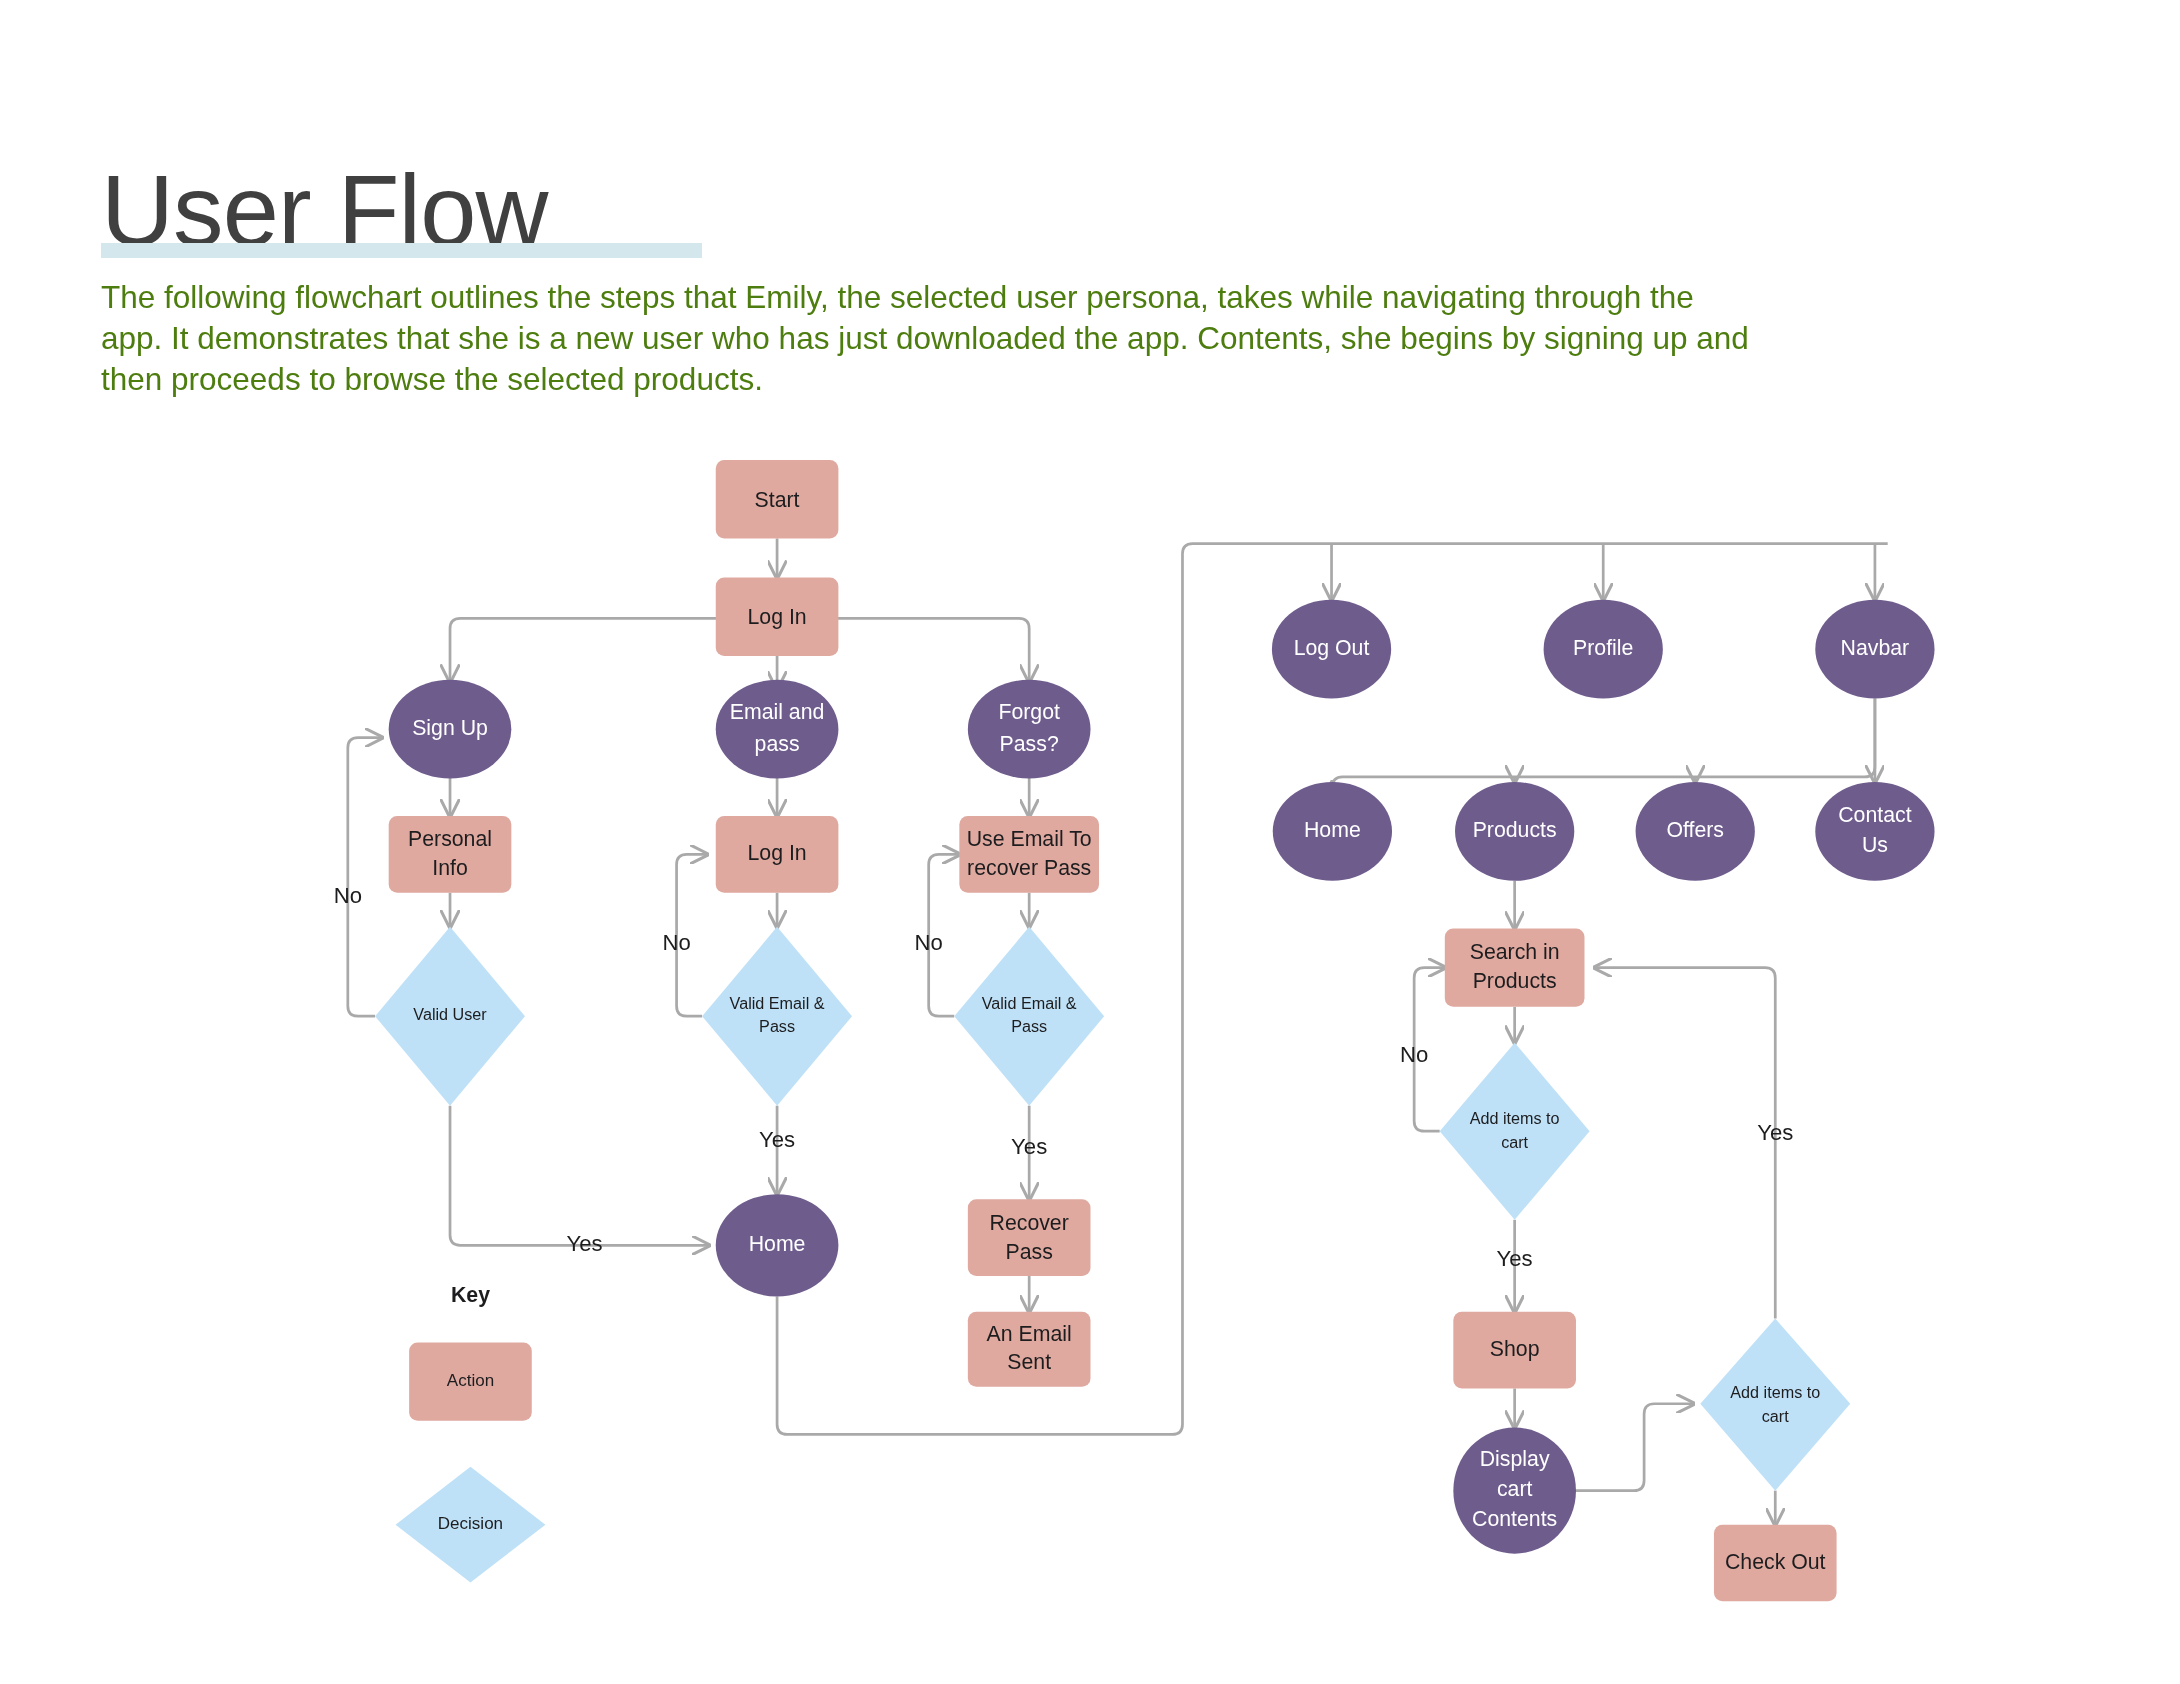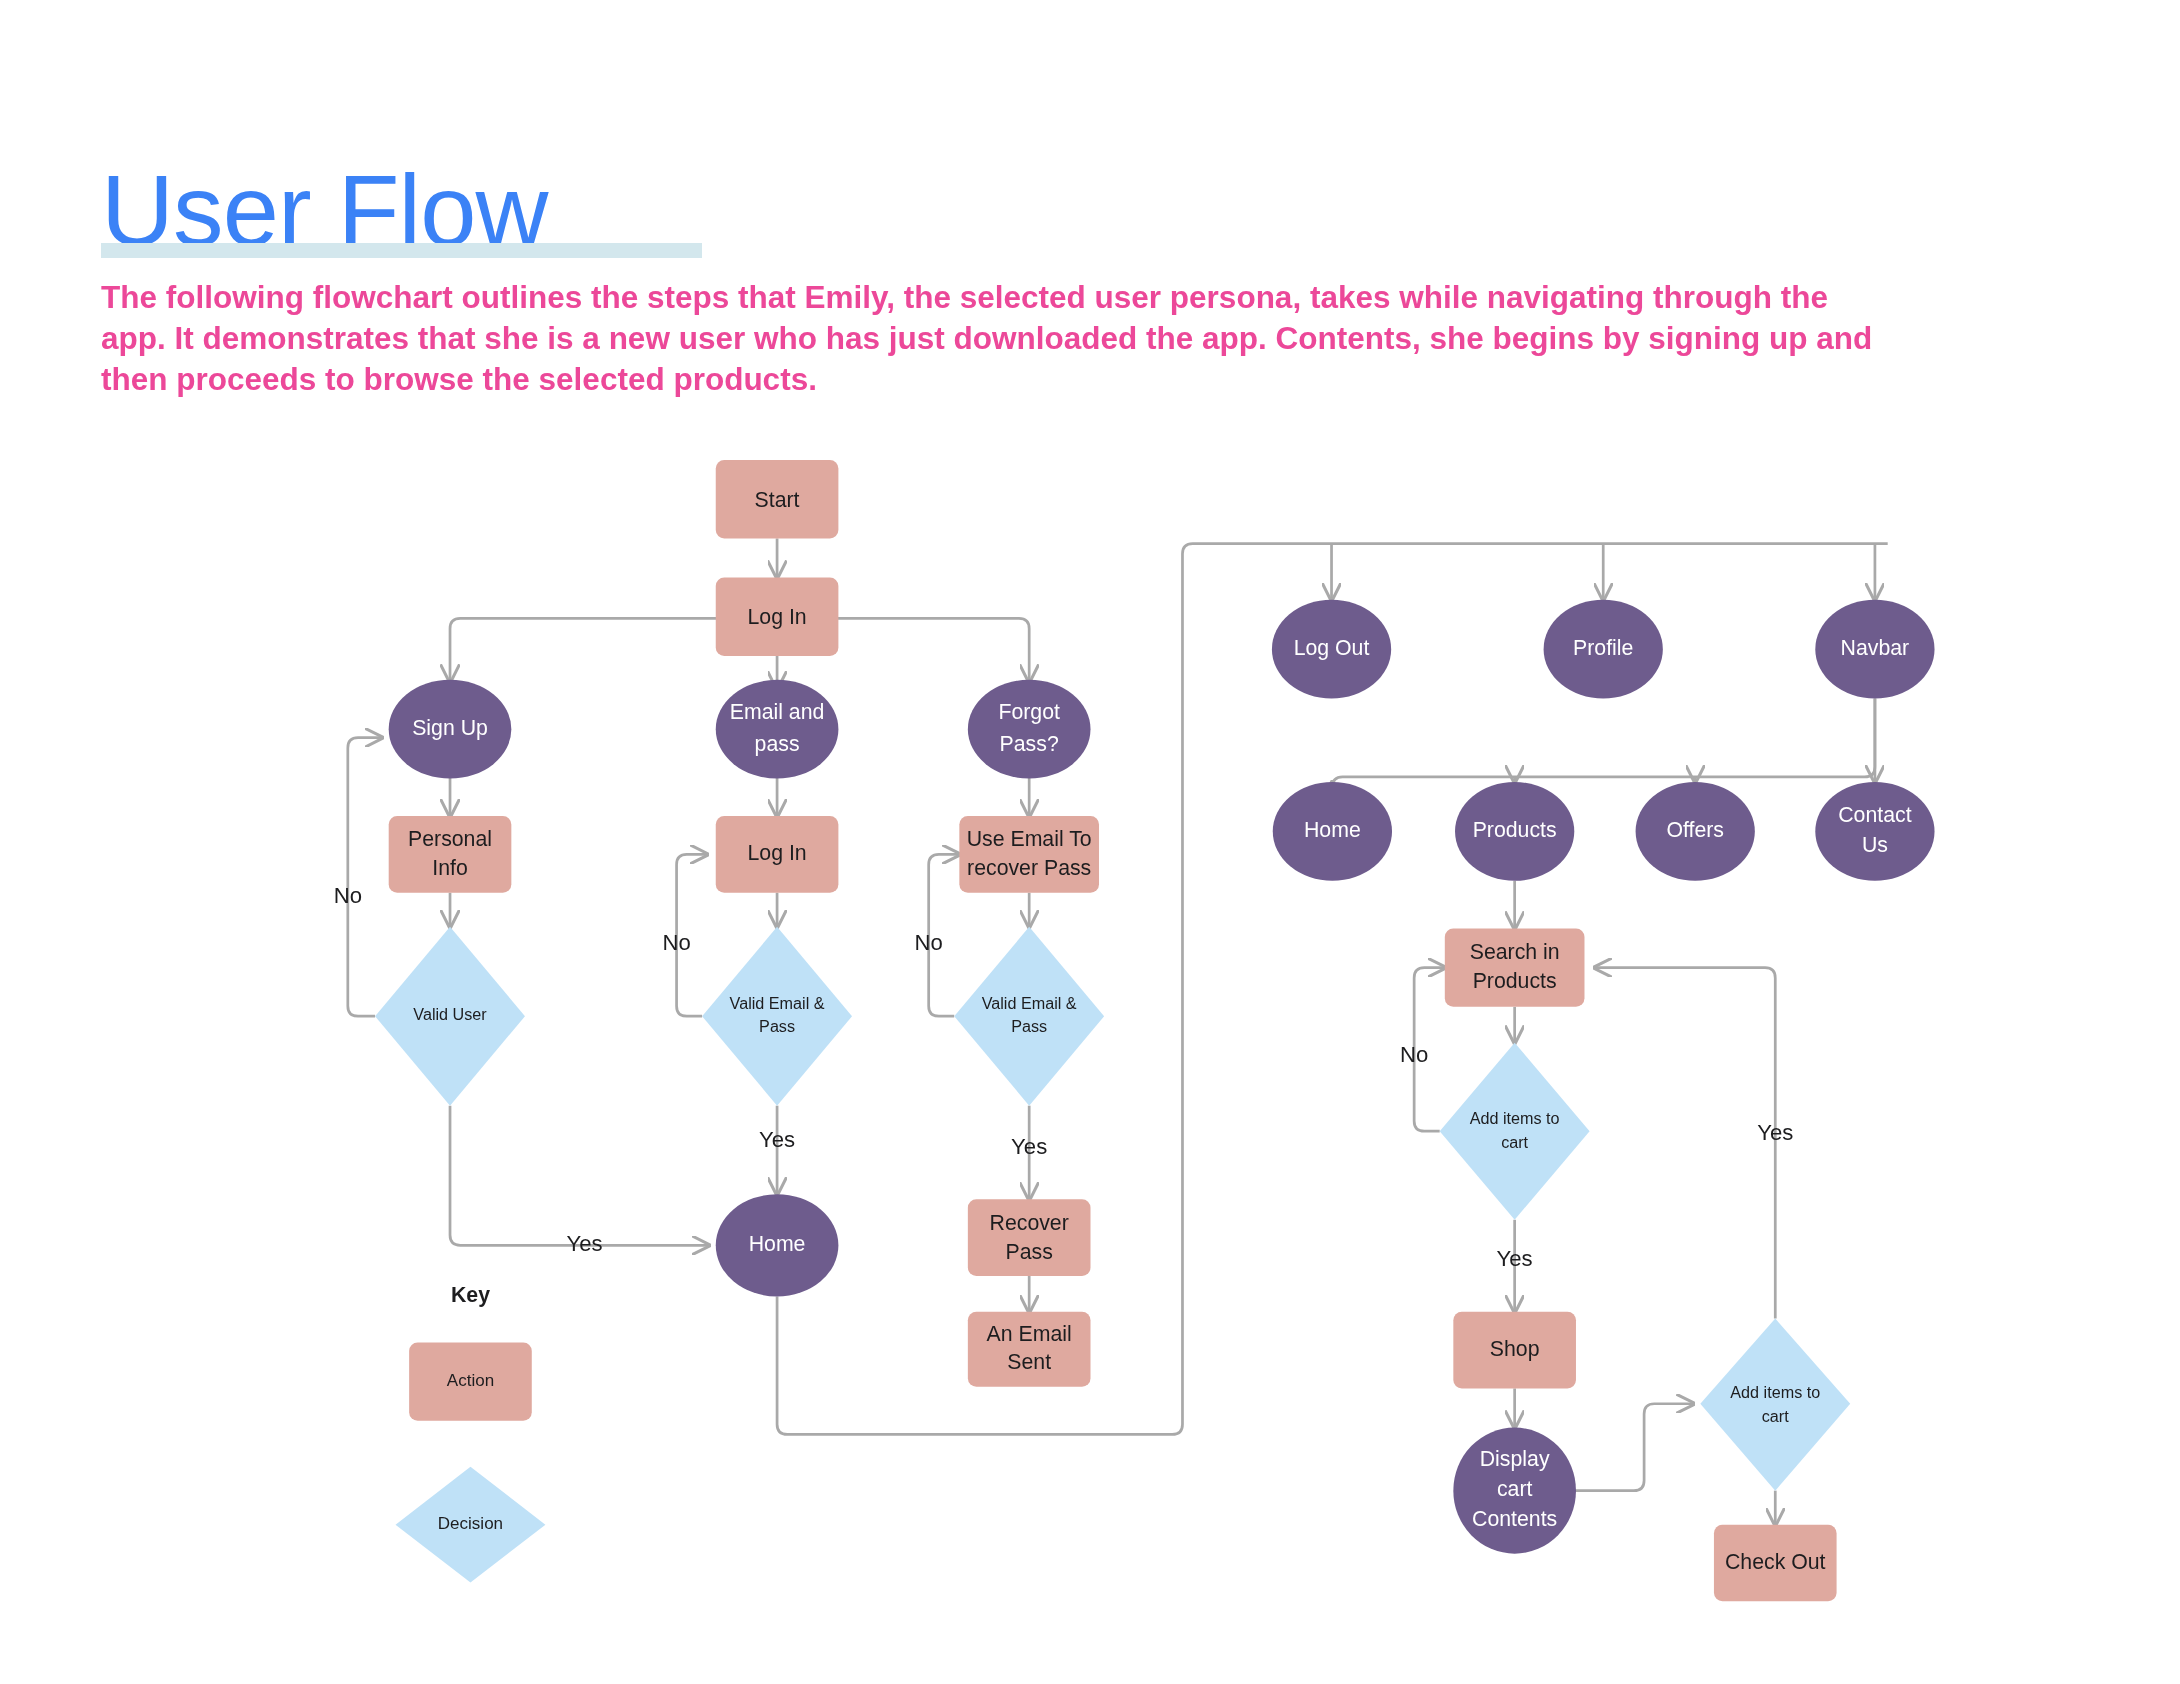--- a/index.html
+++ b/index.html
@@ -4,29 +4,29 @@
 <style>
   html,body{margin:0;padding:0;background:#ffffff;}
   body{
     width:2181px;height:1685px;position:relative;overflow:hidden;
     font-family:"Liberation Sans","DejaVu Sans",sans-serif;
     color:#1d1d1f;
   }
   #page-title{
     position:absolute;left:101px;top:92px;
     font-size:101px;font-weight:300;letter-spacing:-0.9px;line-height:1;
-    color:#3b82f6;white-space:nowrap;
+    color:#404040;white-space:nowrap;
   }
   #title-rule{
     position:absolute;left:101px;top:243px;width:601px;height:14.5px;
     background:#d3e7ed;
   }
   #intro{
     position:absolute;left:101px;top:277px;width:1976px;
-    font-size:31.5px;font-weight:700;line-height:1.3;color:#ec4899;
+    font-size:31.5px;font-weight:400;line-height:1.3;color:#4d7c0f;
   }
   #intro p{margin:0;}
   #flow-wrap{position:absolute;left:0;top:426px;width:2181px;height:1252px;}
   svg{display:block;}
   .node-text{
     font-family:"Liberation Sans","DejaVu Sans",sans-serif;
     text-anchor:middle;dominant-baseline:middle;
   }
   .t-action{font-size:25px;fill:#1d1d1f;}
   .t-circle{font-size:25px;fill:#ffffff;}

